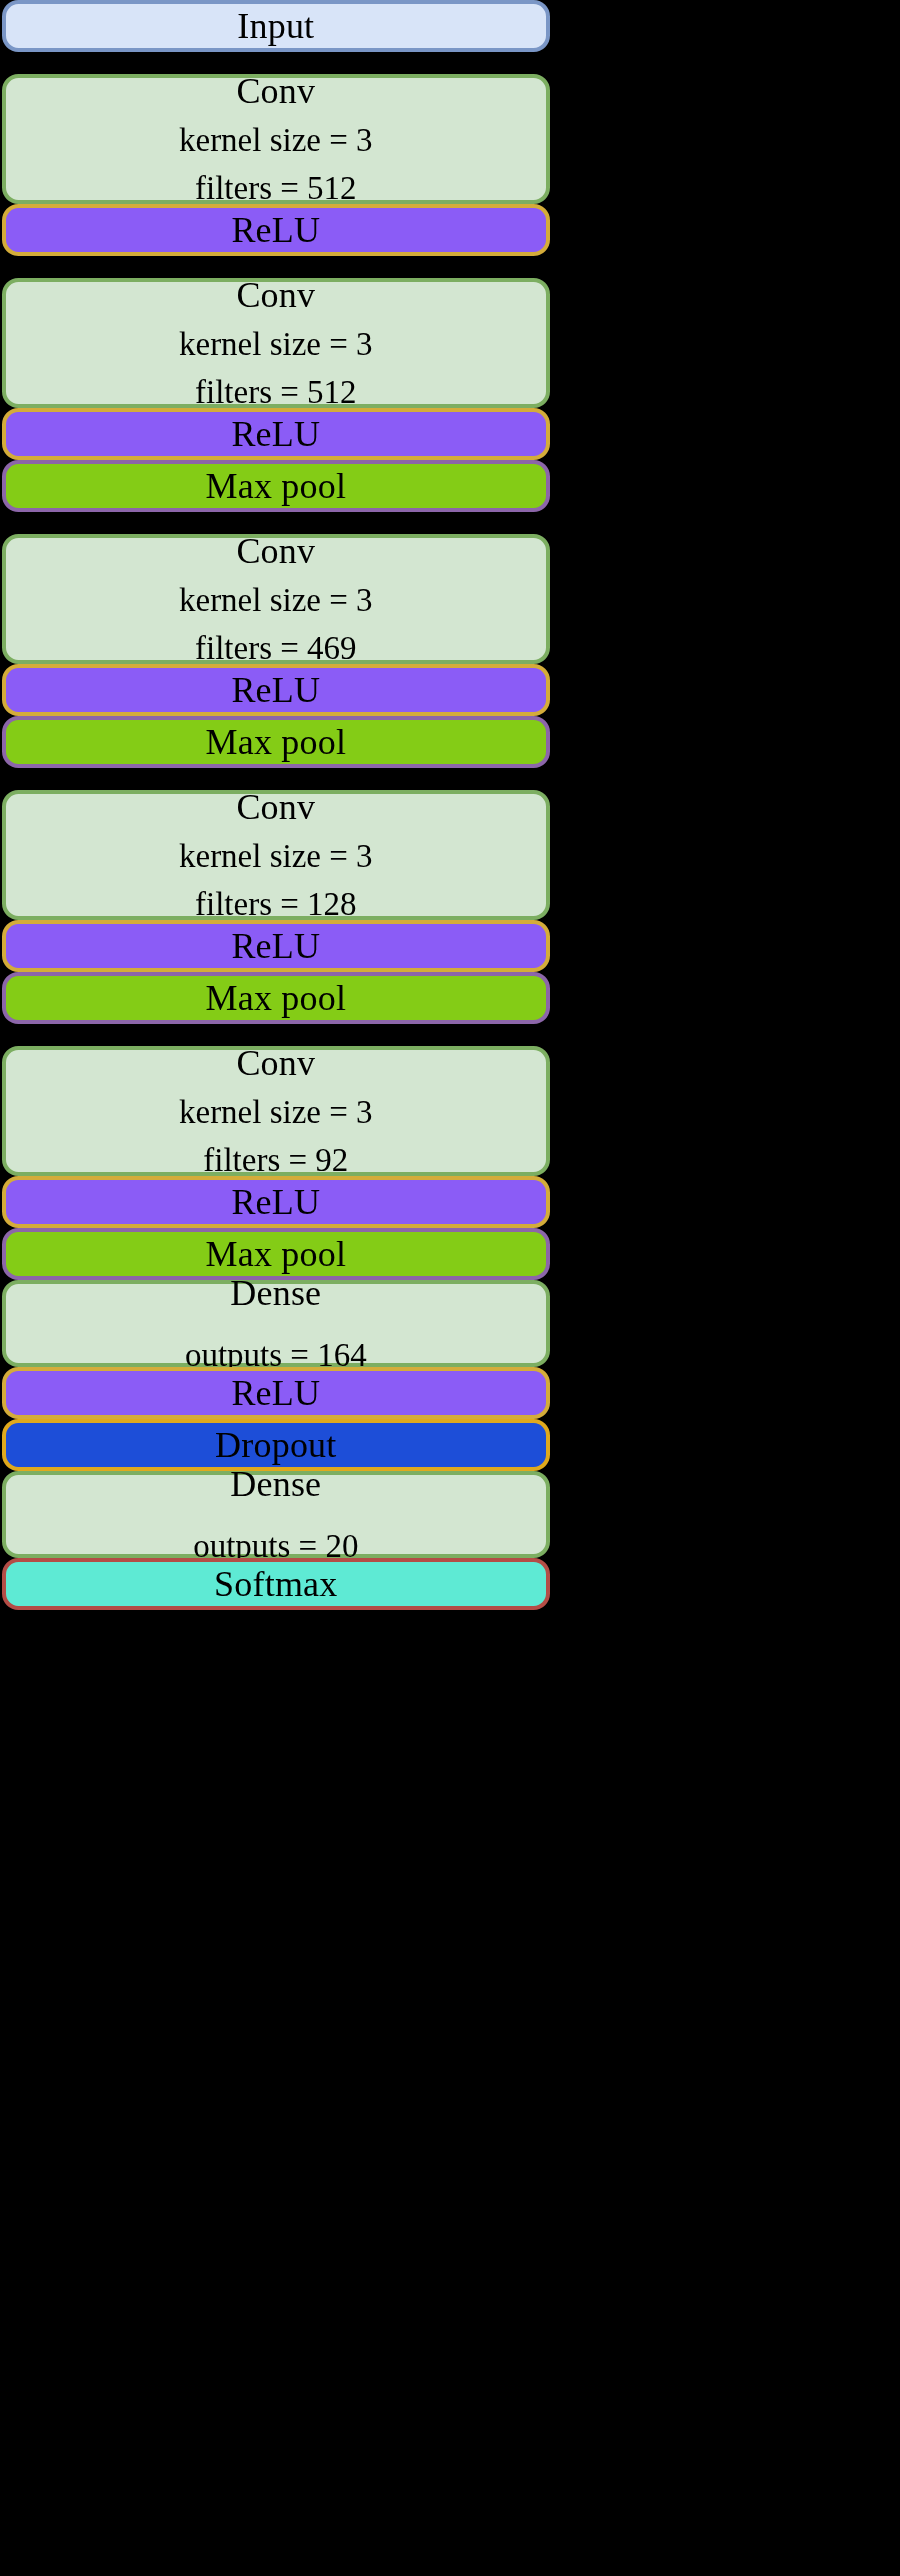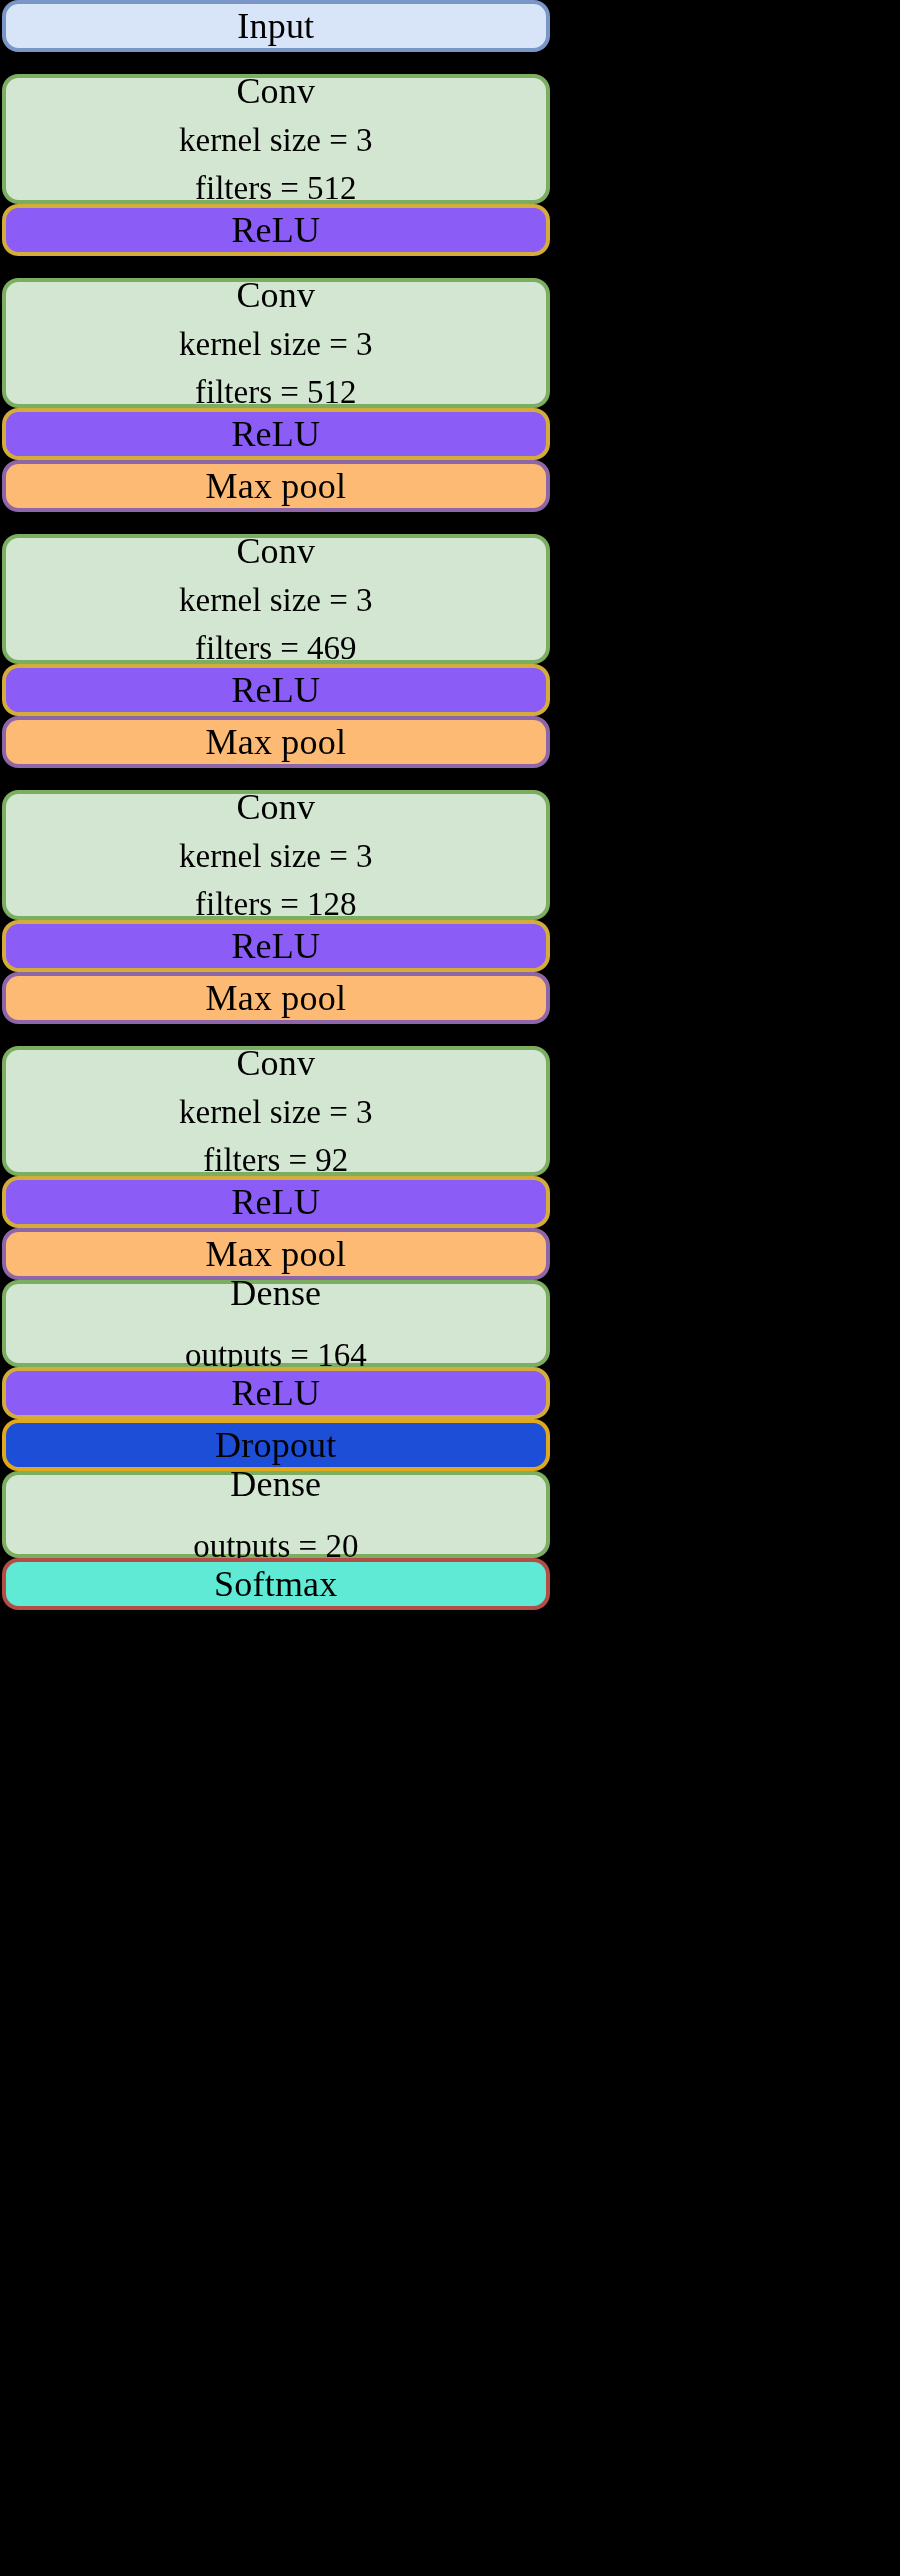--- a/index.html
+++ b/index.html
@@ -59,21 +59,21 @@
     line-height: 1.06;
     white-space: nowrap;
     margin-top: 12.7px;
   }
 
   
   .type-input   { background: #d8e4f8; border-color: #7a96c6; }
   .type-conv    { background: #d3e6d1; border-color: #7cae61; margin-top: 22px; }
   .type-dense   { background: #d3e6d1; border-color: #7cae61; }
   .type-relu    { background: #8b5cf6; border-color: #d4ac3a; }
-  .type-pool    { background: #fdba74; border-color: #8c66a9; }
+  .type-pool    { background: #84cc16; border-color: #8c66a9; }
   .type-dropout { background: #1d4ed8; border-color: #e0a91d; }
   .type-softmax { background: #5eead4; border-color: #b44d46; }
 
   
   .h-small  { height: 52px; }
   .h-medium { height: 87px; gap: 14px; }
   .h-tall   { height: 130px; }
 </style>
 </head>
 <body>

